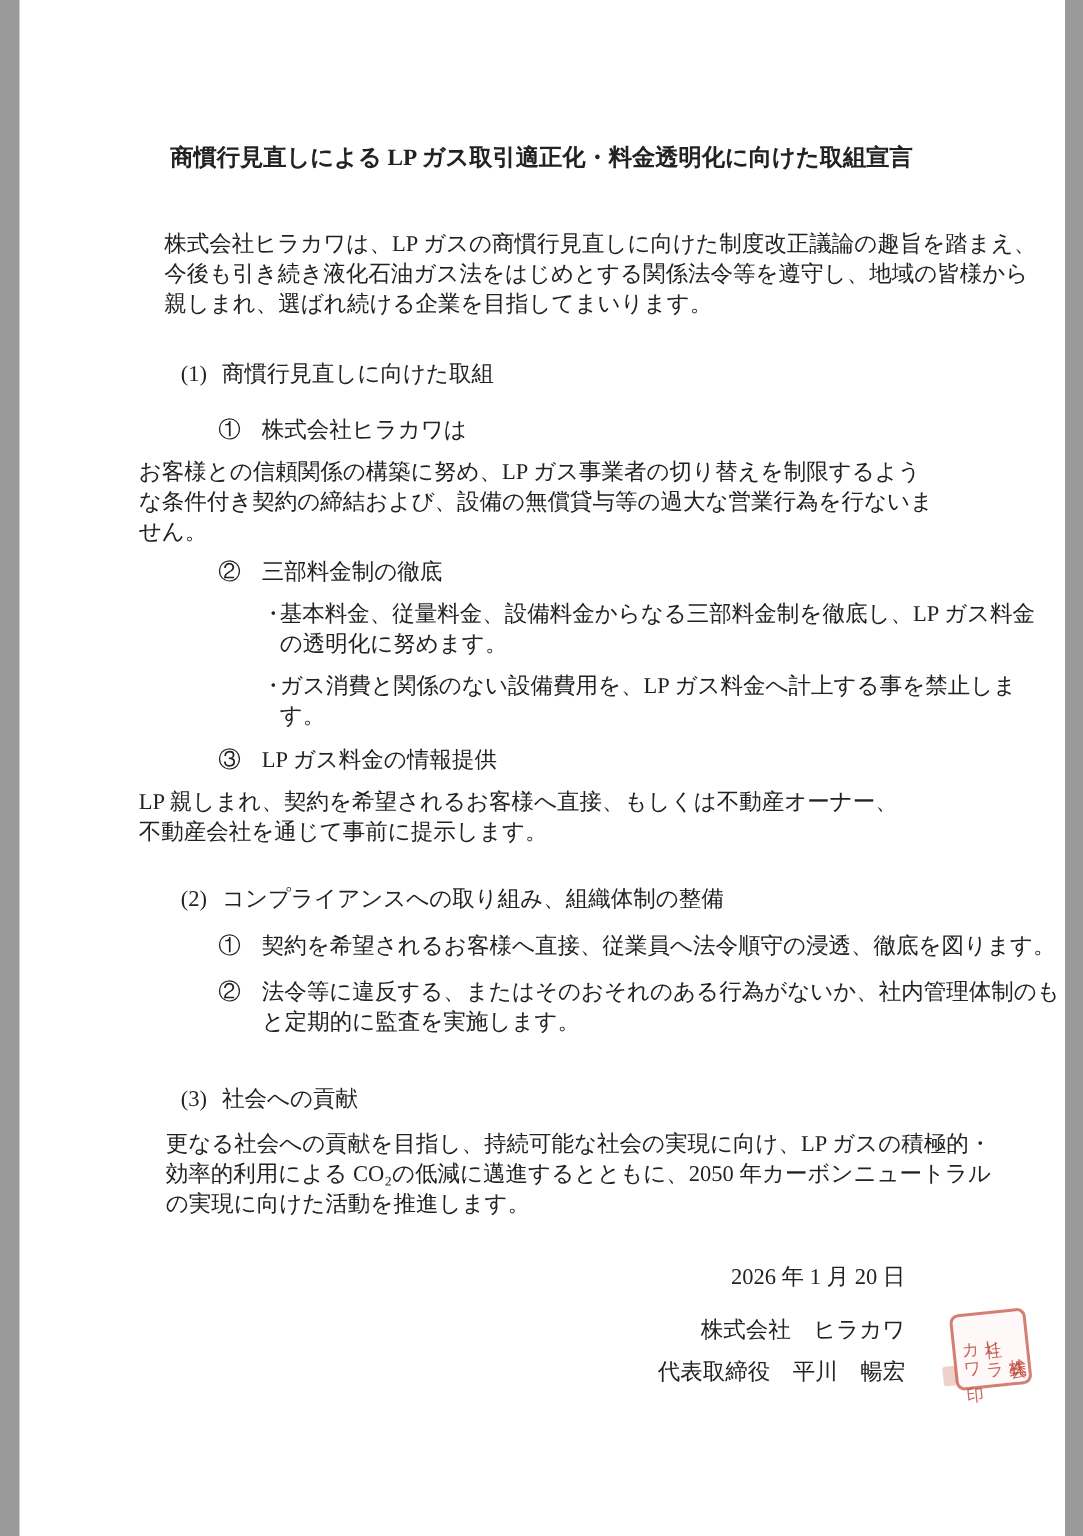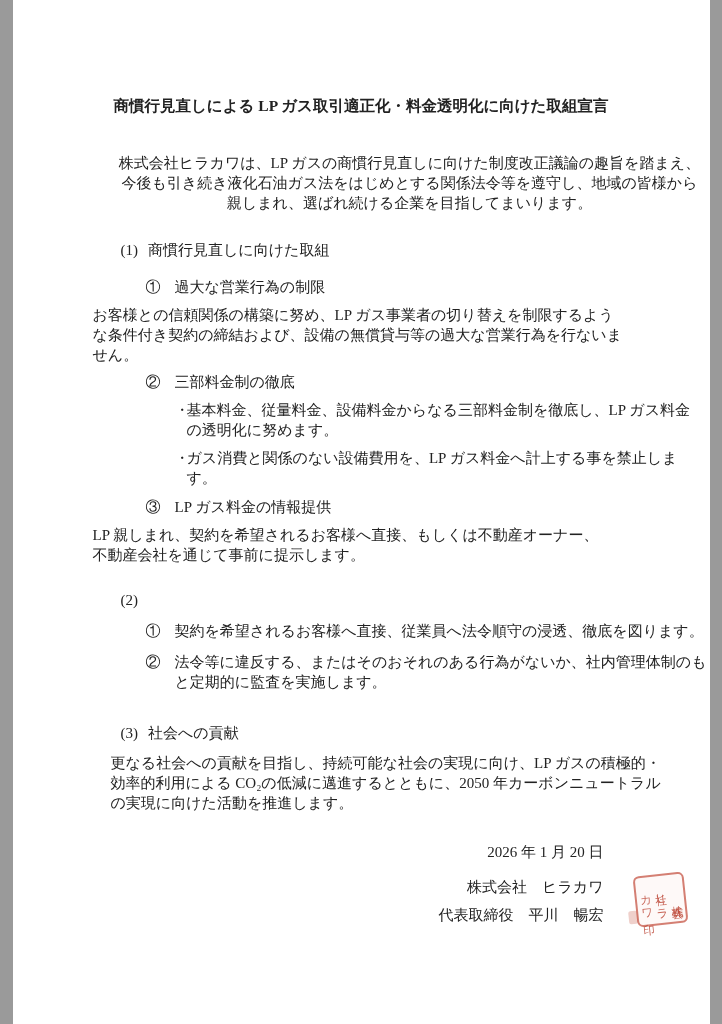--- a/index.html
+++ b/index.html
@@ -24,21 +24,20 @@
     margin-top: 96px;
     text-align: center;
     font-weight: 700;
     font-size: 15.5px;
     white-space: pre;
   }
 
   .intro {
     margin: 37px 0 0 97px;
     white-space: pre;
-    text-align: center;
   }
 
   .sec-head {
     display: flex;
     margin-left: 108px;
     column-gap: 10px;
   }
   .sec-head .sec-num { flex-shrink: 0; }
   .sec1 .sec-head { margin-top: 27px; }
   .sec2 .sec-head { margin-top: 25px; }
@@ -133,21 +132,21 @@
 親しまれ、選ばれ続ける企業を目指してまいります。</p>
 
   <section class="sec1">
     <div class="sec-head">
       <span class="sec-num">(1)</span>
       <span class="sec-title">商慣行見直しに向けた取組</span>
     </div>
 
     <div class="item-head mt17">
       <span class="item-num">①</span>
-      <span>過大な営業行為の制限</span>
+      <span>株式会社ヒラカワは</span>
     </div>
     <p class="item-body">お客様との信頼関係の構築に努め、LP ガス事業者の切り替えを制限するよう
 な条件付き契約の締結および、設備の無償貸与等の過大な営業行為を行ないま
 せん。</p>
 
     <div class="item-head mt7">
       <span class="item-num">②</span>
       <span>三部料金制の徹底</span>
     </div>
     <div class="bullet">
@@ -165,20 +164,21 @@
       <span class="item-num">③</span>
       <span>LP ガス料金の情報提供</span>
     </div>
     <p class="item-body">LP 親しまれ、契約を希望されるお客様へ直接、もしくは不動産オーナー、
 不動産会社を通じて事前に提示します。</p>
   </section>
 
   <section class="sec2">
     <div class="sec-head">
       <span class="sec-num">(2)</span>
+      <span class="sec-title">コンプライアンスへの取り組み、組織体制の整備</span>
     </div>
 
     <div class="num-item mt11">
       <span class="item-num">①</span>
       <span class="txt">契約を希望されるお客様へ直接、従業員へ法令順守の浸透、徹底を図ります。</span>
     </div>
     <div class="num-item mt11">
       <span class="item-num">②</span>
       <span class="txt">法令等に違反する、またはそのおそれのある行為がないか、社内管理体制のも
 と定期的に監査を実施します。</span>

